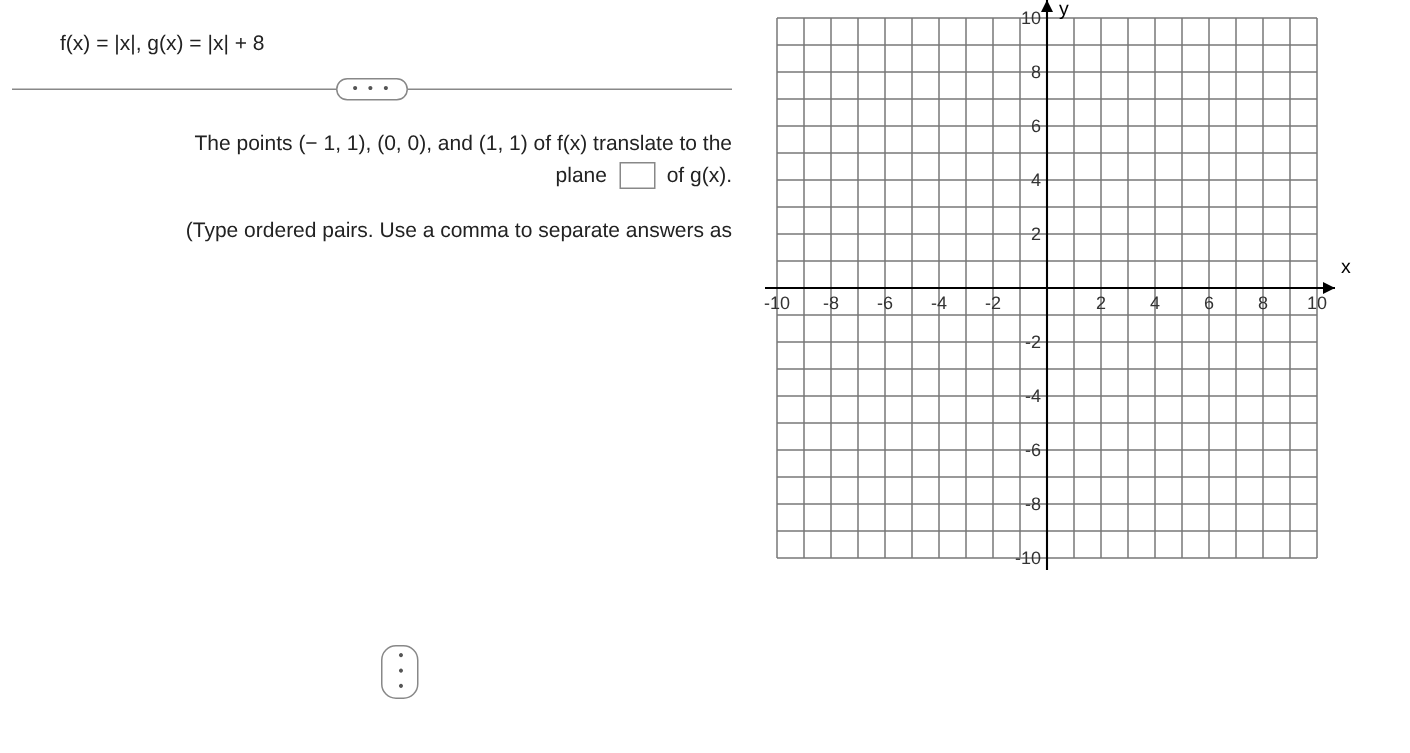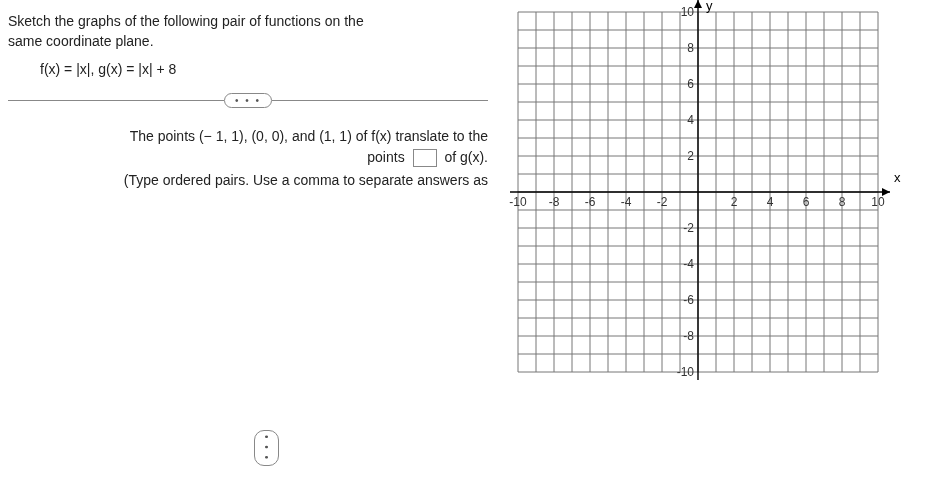--- a/index.html
+++ b/index.html
@@ -36,21 +36,21 @@
   .question { line-height: 1.5; text-align: right; }
   .answer-box {
     display: inline-block;
     width: 24px;
     height: 18px;
     border: 1px solid #888;
     vertical-align: middle;
     margin: 0 4px;
     background: #fff;
   }
-  .hint { margin-top: 2px; }
+  .hint { margin-top: 16px; }
   
   .graph-box {
     position: relative;
     width: 360px;
     height: 360px;
     margin-left: 10px;
   }
   svg { overflow: visible; }
   .grid-line { stroke: #777; stroke-width: 1; }
   .axis-line { stroke: #000; stroke-width: 1.4; }
@@ -68,36 +68,32 @@
     letter-spacing: 2px;
     color: #555;
     cursor: pointer;
   }
 </style>
 </head>
 <body>
 
 <div class="container">
   <div class="left">
-    <div class="prompt">
-      <span>Sketch the graphs of the following pair of functions on the</span><br>
-      <span>same coordinate plane.</span>
-    </div>
     <div class="functions">f(x) = |x|, g(x) = |x| + 8</div>
 
     <div class="hr-wrap">
       <hr class="hr-line">
       <span class="dots-pill">• • •</span>
       <hr class="hr-line">
     </div>
 
     <div class="question">
       <div>The points (− 1, 1), (0, 0), and (1, 1) of f(x) translate to the</div>
       <div>
-        <span>points</span>
+        <span>plane</span>
         <span class="answer-box"></span>
         <span>of g(x).</span>
       </div>
       <div class="hint">(Type ordered pairs. Use a comma to separate answers as</div>
     </div>
   </div>
 
   <div class="right">
     <div class="graph-box">
       <svg width="360" height="360" viewBox="0 0 360 360">

